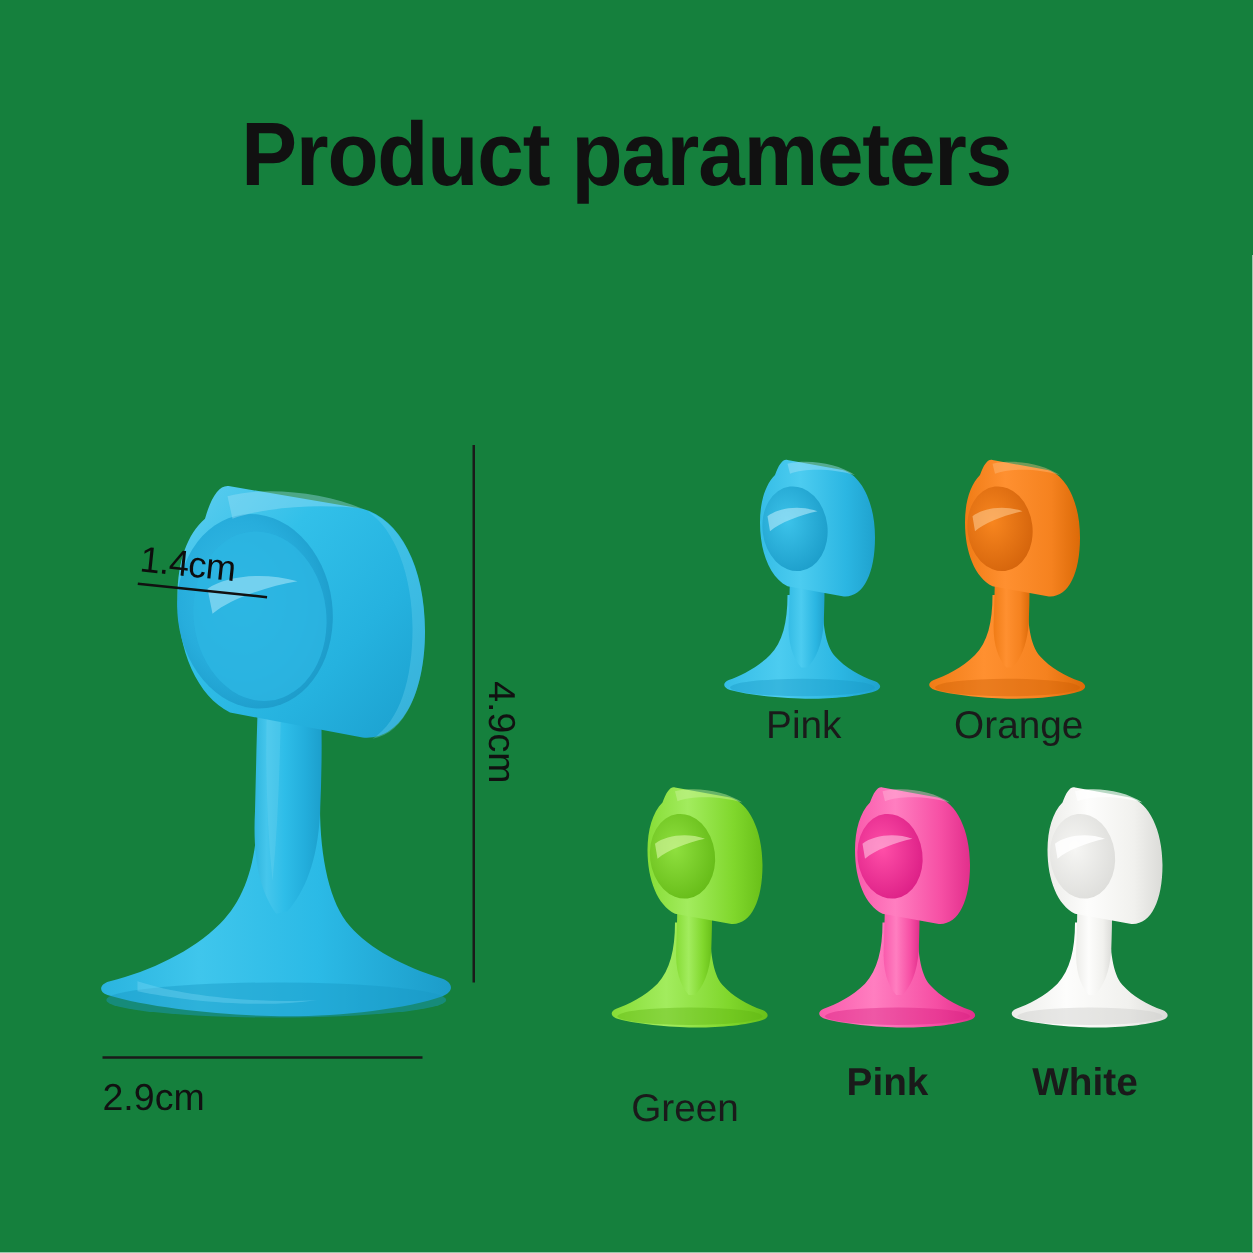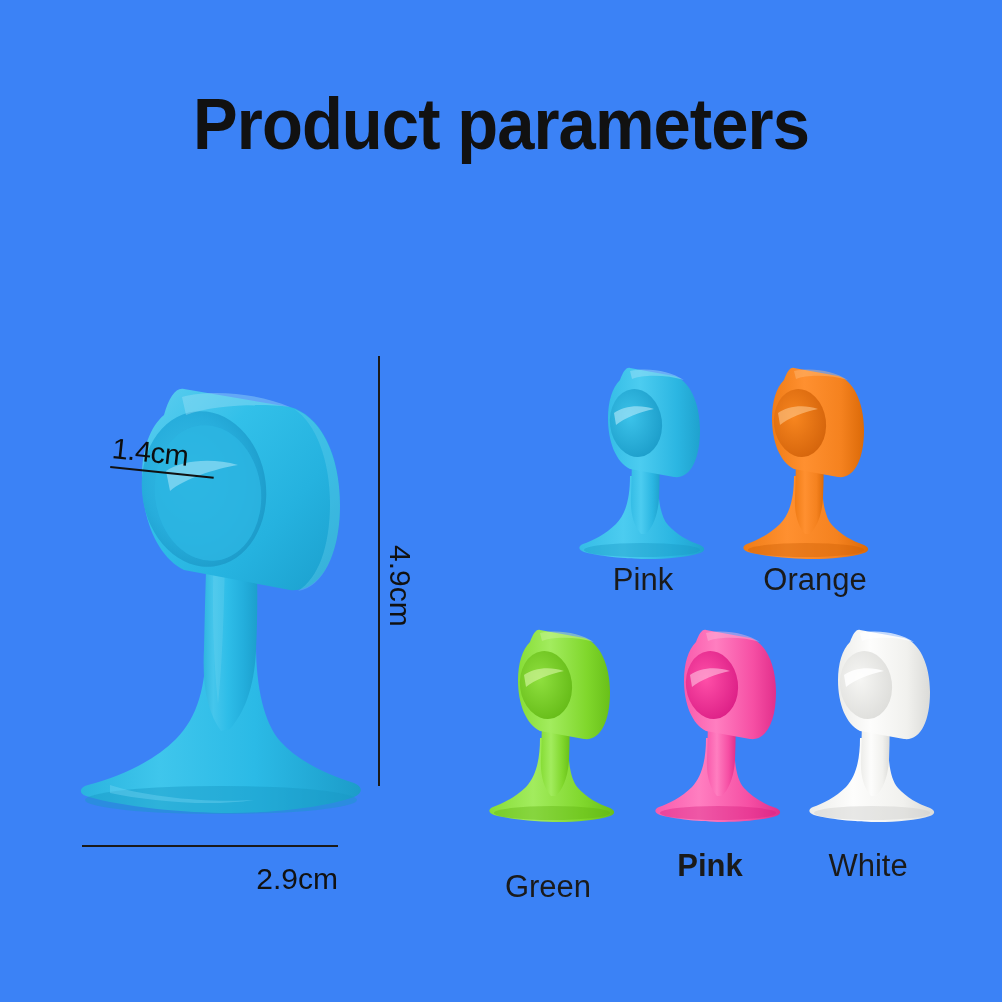--- a/index.html
+++ b/index.html
@@ -4,21 +4,21 @@
 <style>
   html, body {
     margin: 0;
     padding: 0;
     background: #ffffff;
   }
   #page {
     position: relative;
     width: 1002px;
     height: 1002px;
-    background: #3b82f6;
+    background: #15803d;
     overflow: hidden;
     font-family: "Liberation Sans", "DejaVu Sans", sans-serif;
   }
 
   
   #page-title {
     position: absolute;
     left: 0;
     top: 88px;
     width: 1002px;
@@ -176,21 +176,21 @@
 
   <div id="dim-diameter-group">
     <span id="dim-diameter-label">1.4cm</span>
     <span id="dim-diameter-rule"></span>
   </div>
 
   <div class="dim-line-v" id="dim-height-line" style="left:378px; top:356px; height:430px;"></div>
   <div class="dim-label" id="dim-height-label" style="left:417px; top:545px;">4.9cm</div>
 
   <div class="dim-line-h" id="dim-width-line" style="left:82px; top:845px; width:256px;"></div>
-  <div class="dim-label" id="dim-width-label" style="left:82px; top:862px; width:256px; text-align:right;">2.9cm</div>
+  <div class="dim-label" id="dim-width-label" style="left:82px; top:862px; width:256px; text-align:left;">2.9cm</div>
 
   <div class="product" style="left:578px; top:358px;">
     <svg width="130" height="200" viewBox="0 0 130 200" aria-hidden="true">
       <defs>
         <linearGradient id="vb1" x1="0" y1="0" x2="1" y2="0">
           <stop offset="0%" stop-color="#35BDE6"></stop>
             <stop offset="35%" stop-color="#4CCCF0"></stop>
           <stop offset="75%" stop-color="#2BB6E2"></stop>
             <stop offset="100%" stop-color="#1FA2CE"></stop>
         </linearGradient>
@@ -326,15 +326,15 @@
       <path d="M54 74 L80 74 C82 94 82 118 81 142 C80 160 74 172 68 178 L63 178
                C56 170 52 158 53 140 C54 118 54 94 54 74 Z" fill="url(#vw1)"></path>
       <path d="M42 24 C34 32 30 46 30 62 C30 86 38 106 52 113 L96 121
                C112 123 122 104 122 74 C122 46 111 24 96 20 L52 12
                C48 11 45 16 42 24 Z" fill="url(#vw1)"></path>
       <ellipse cx="58" cy="67" rx="26" ry="34" transform="rotate(-7 58 67)" fill="url(#vwIn)"></ellipse>
       <path d="M36 57 C45 50 62 48 76 53 C62 56 46 62 38 69 Z" fill="#FFFFFF" opacity="0.85"></path>
       <path d="M52 15 C70 11 92 15 106 24 C90 19 66 18 54 23 Z" fill="#FFFFFF" opacity="0.7"></path>
     </svg>
   </div>
-  <div class="color-label" style="left:768px; top:848px; width:200px;">White</div>
+  <div class="color-label" style="left:768px; top:848px; width:200px;font-weight:bold;">White</div>
 
 </div>
 
 </body></html>

